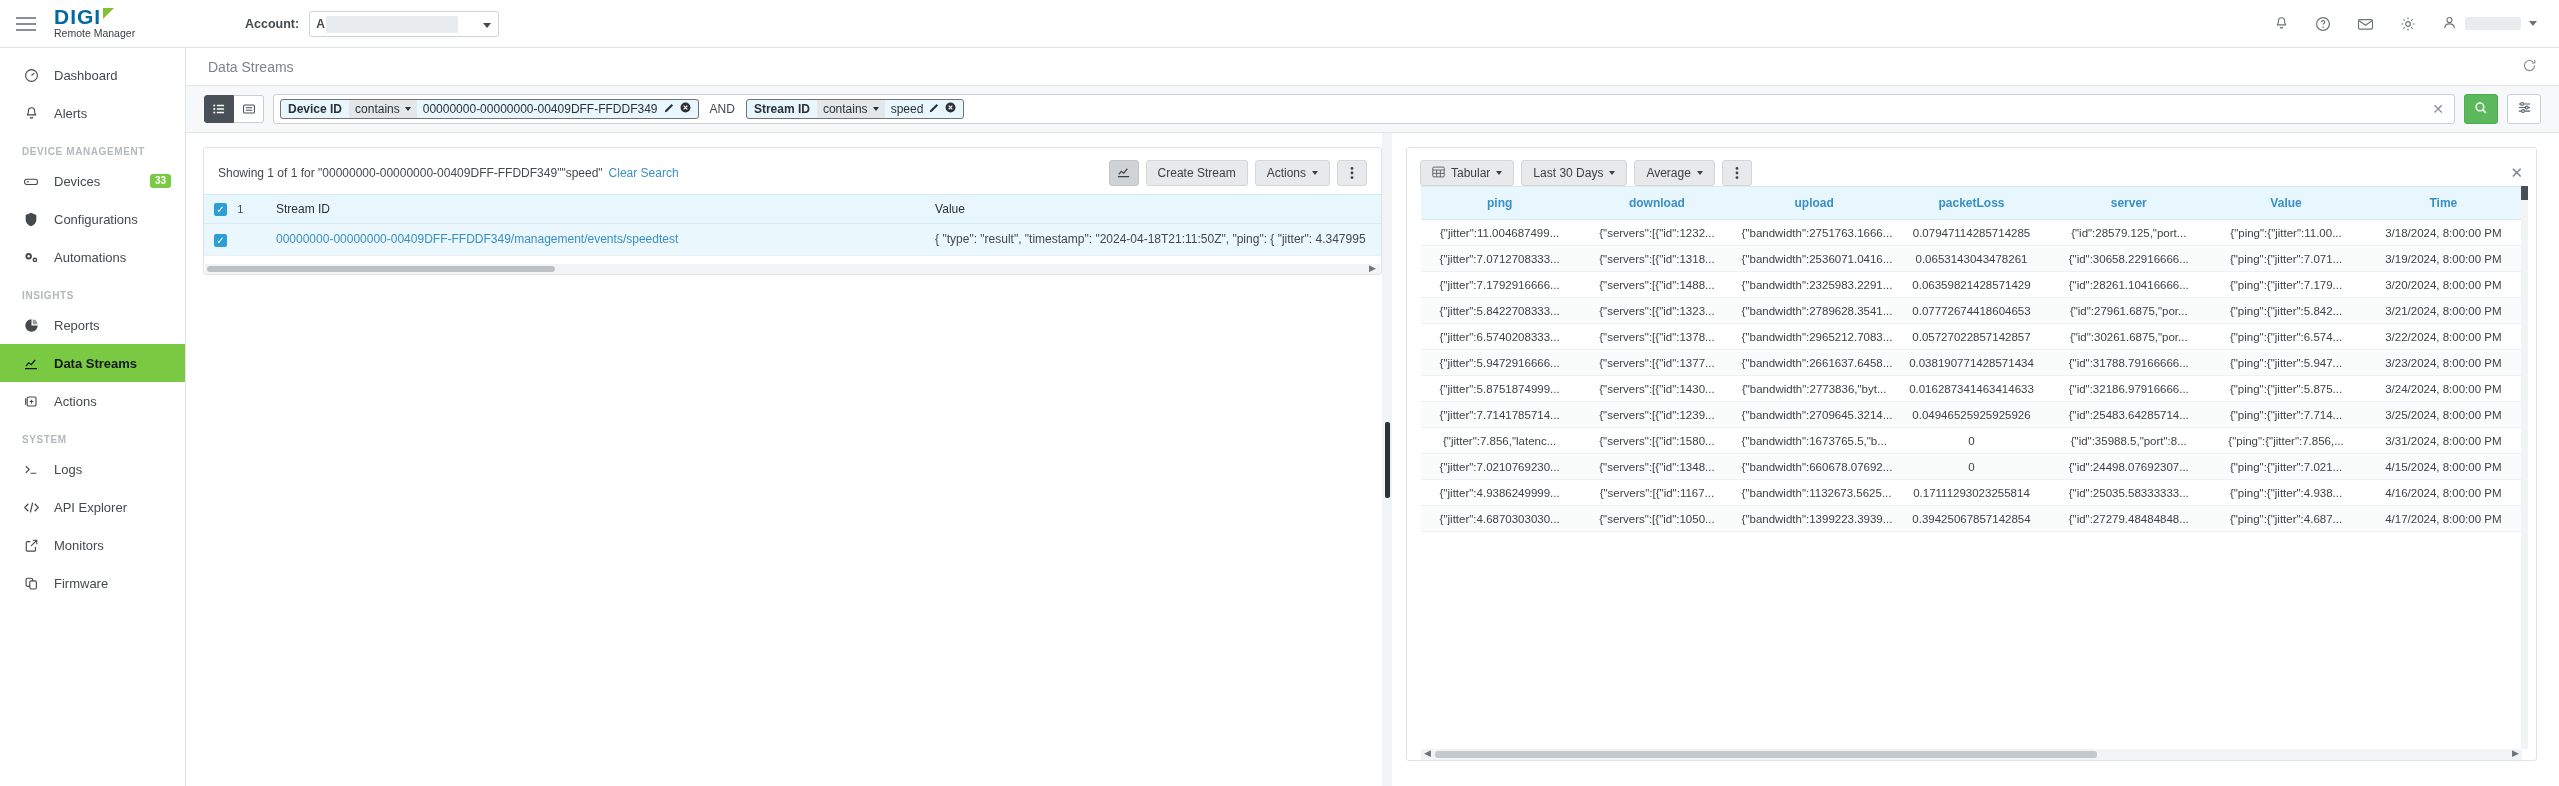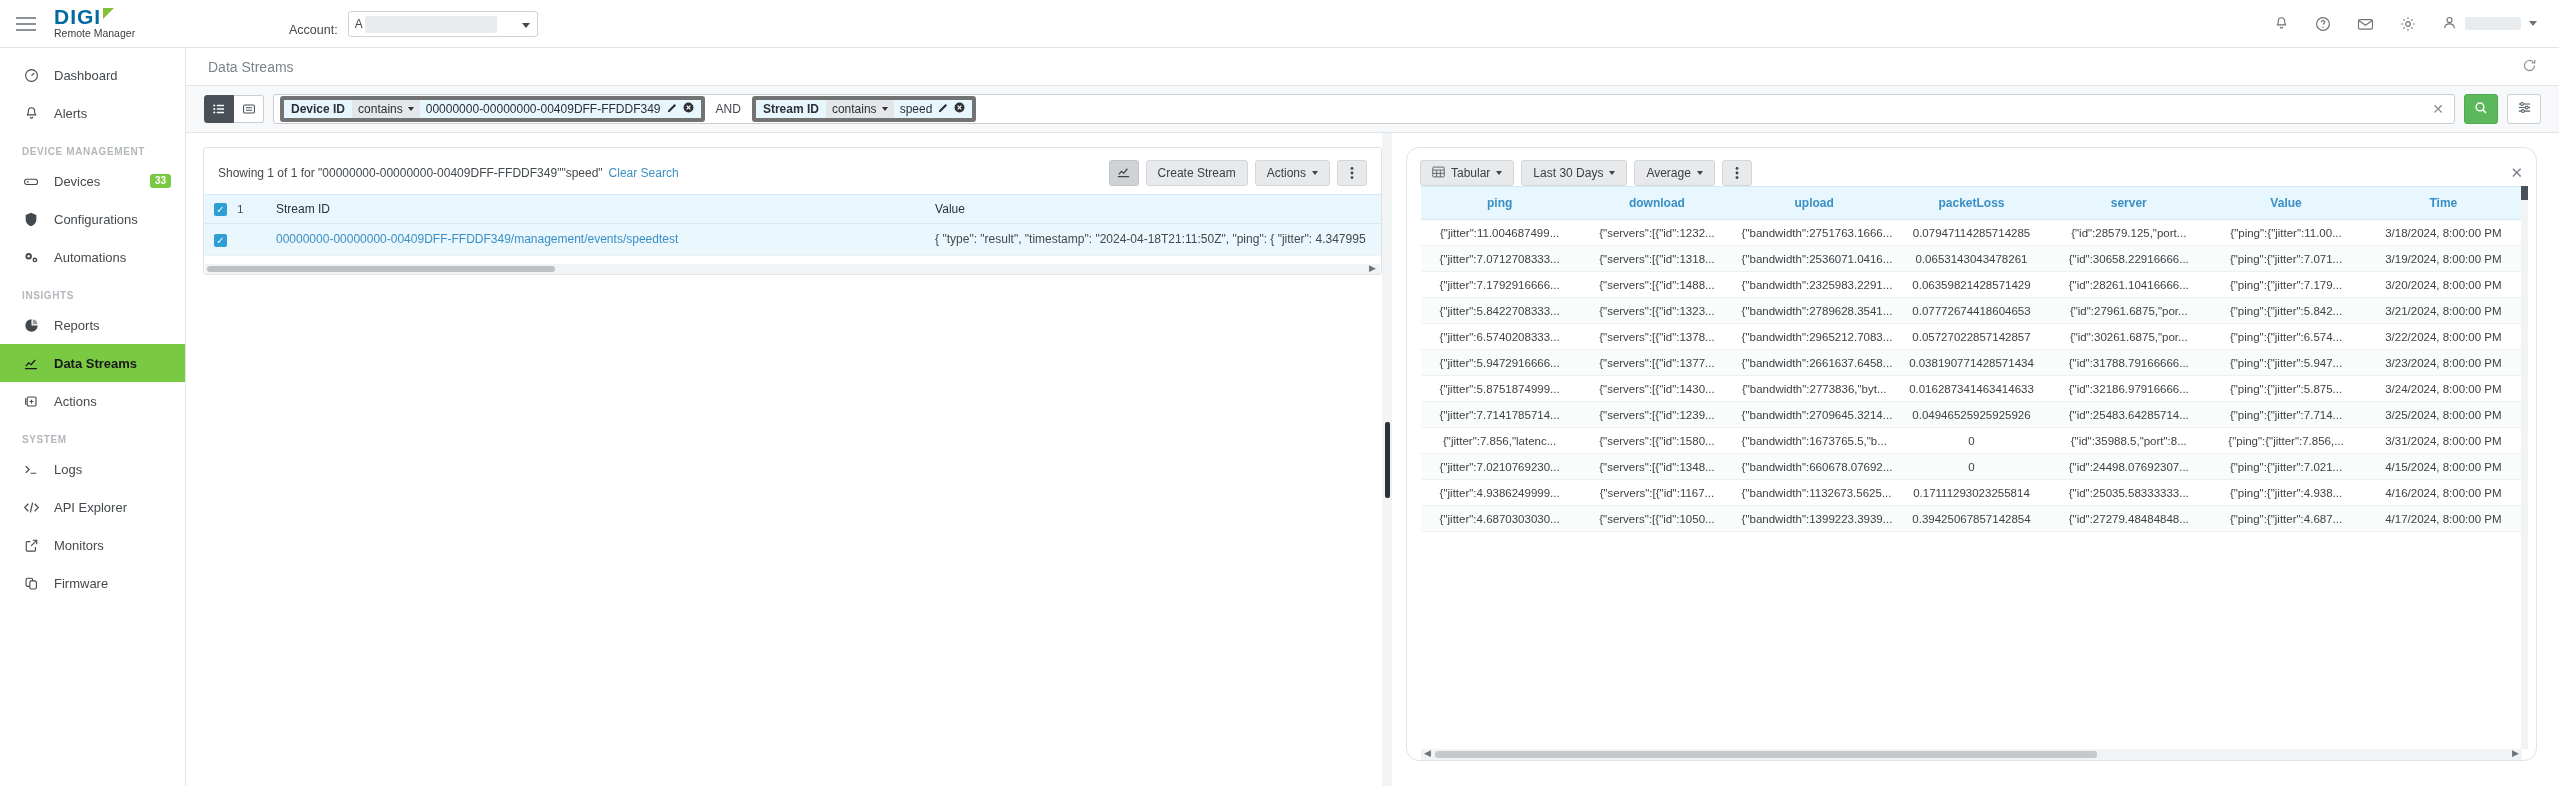--- a/index.html
+++ b/index.html
@@ -32,22 +32,23 @@
     font-size: 21px; font-weight: bold; letter-spacing: 1px;
     color: #0369a1; line-height: 20px; display:flex; align-items:flex-start;
   }
   .brand .logo .tri {
     width:0;height:0;border-left:11px solid #84c036;border-bottom:11px solid transparent;
     margin-left:2px; margin-top:1px;
   }
   .brand .sub { font-size: 10.5px; color:#3c4146; line-height:13px; }
 
   .account-wrap {
-    display:flex; align-items:flex-end; gap:10px;
-    margin-left: 102px;
+    display:flex; align-items:center; gap:10px;
+    margin-left: 58px;
+    font-weight: bold;
   }
   .account-label { font-size: 12.5px; color:#44494d; }
   .account-select {
     width: 190px; height: 26px; border: 1px solid #ced3d8; border-radius: 3px;
     background:#fff; display:flex; align-items:center; padding: 0 6px;
     font-size: 12px; color:#44494d; position: relative; cursor: pointer;
   }
   .account-select .mask {
     position:absolute; left: 16px; top:4px; width: 132px; height: 17px;
     background:#e9ecef; border-radius:2px;
@@ -107,21 +108,21 @@
   }
   .vt-btn.active { background:#4a5057; border-color:#4a5057; color:#fff; }
   .vt-btn:first-child { border-radius:3px 0 0 3px; }
   .vt-btn:last-child { border-radius:0 3px 3px 0; border-left:none; }
 
   .search-field {
     flex:1; height:30px; background:#fff; border:1px solid #c9ced3; border-radius:3px;
     display:flex; align-items:center; padding: 0 6px; gap:8px; min-width:0;
   }
   .chip {
-    display:flex; align-items:center; height:26px; border:4px solid #737373;
+    display:flex; align-items:center; height:20px; border:1px solid #737373;
     background:#e8f6fd; border-radius:3px; font-size:12px; color:#2b3135;
     overflow:hidden; white-space:nowrap;
   }
   .chip .ck { padding: 0 7px; font-weight:bold; }
   .chip .op {
     padding: 0 6px; background:#e4e7ea; height:100%; display:flex; align-items:center; gap:5px;
   }
   .chip .op .caret {
     width:0;height:0;border-left:3.5px solid transparent;border-right:3.5px solid transparent;
     border-top:4.5px solid #2b3135;
@@ -193,21 +194,21 @@
   }
 
   .vsplit {
     position:absolute; left: 1196px; top:0; bottom:0; width: 10px;
     background:#f1f3f4; display:flex; align-items:center; justify-content:center;
   }
   .vsplit .grip { width:5px; height:76px; background:#2b3135; border-radius:2px; }
 
   
   .pane-right { flex:1; min-width:0; padding: 14px 22px 0 24px; position:relative; }
-  .chart-card { border:1px solid #dfe3e6; border-radius:13px; height: 614px; background:#fff;
+  .chart-card { border:1px solid #dfe3e6; border-radius:3px; height: 614px; background:#fff;
                 display:flex; flex-direction:column; }
   .chart-head { display:flex; align-items:center; padding: 12px 13px 0 13px; }
   .chart-close { margin-left:auto; color:#7c838a; font-size:15px; cursor:pointer; }
   .chart-title {
     text-align:center; font-size:17px; color:#3d4246; padding: 14px 0 17px 0;
   }
   .dt-wrap { flex:1; margin: 0 14px; min-height:0; position:relative; }
   .dt { border-collapse:collapse; width:100%; table-layout:fixed; }
   .dt thead th {
     background:#e8f6fd; color:#3a8fc5; font-weight:bold; font-size:12px;

